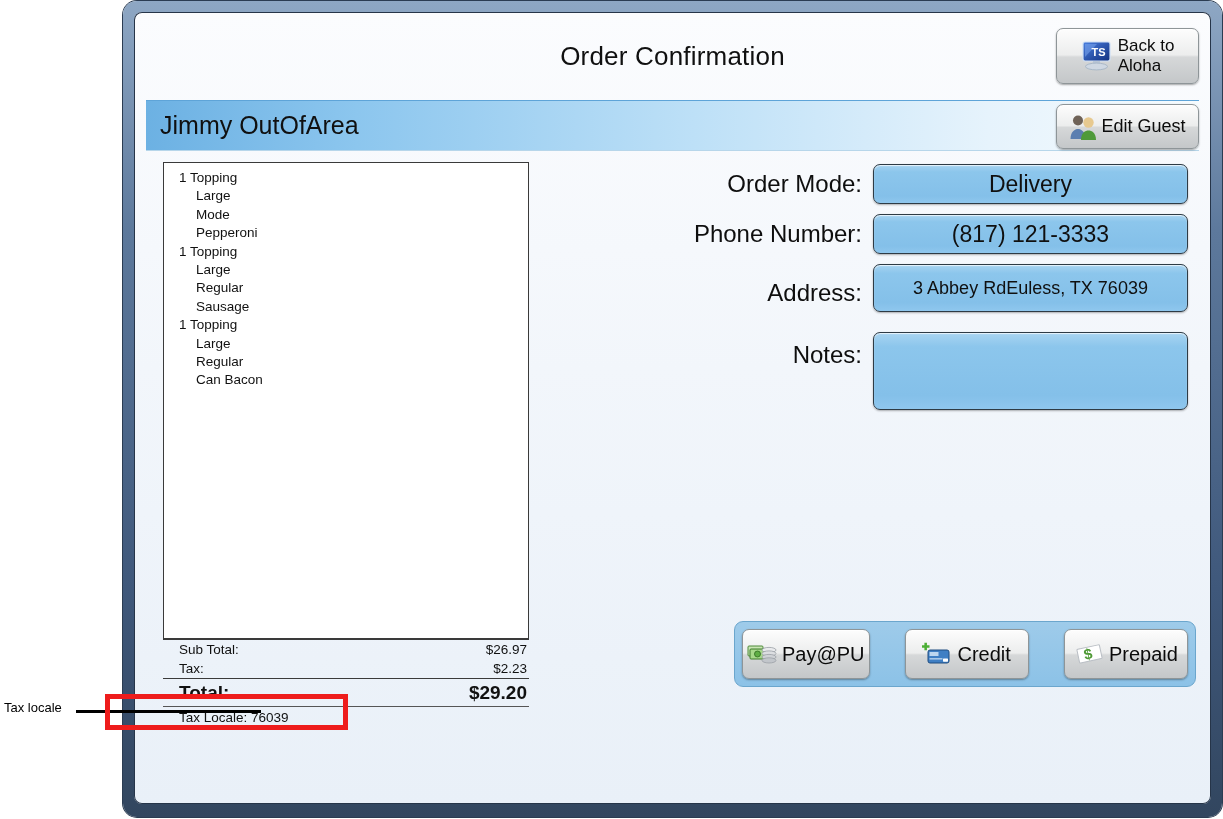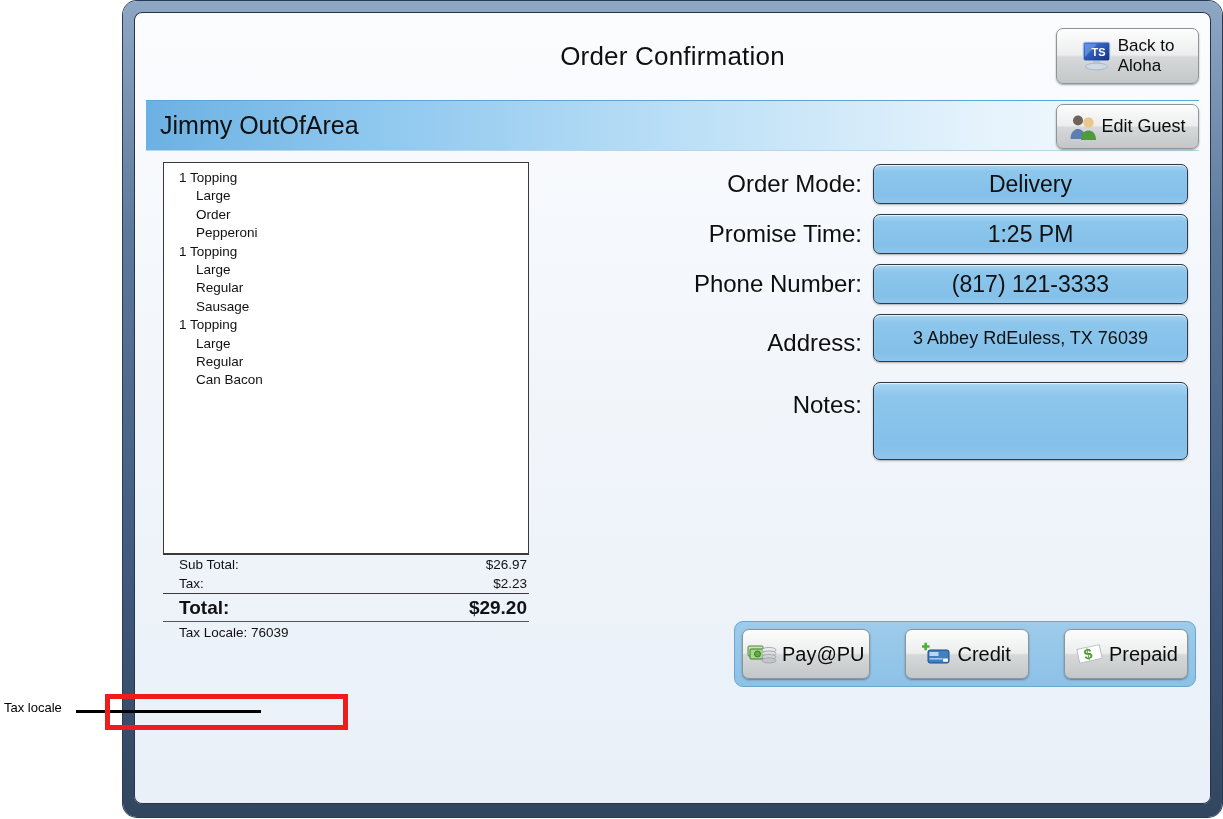--- a/index.html
+++ b/index.html
@@ -150,21 +150,21 @@
 
   
   #order-panel {
     position: absolute;
     left: 29px;
     top: 150px;
     width: 366px;
   }
   #order-items-box {
     width: 100%;
-    height: 392px;
+    height: 477px;
     background: #ffffff;
     border: 1px solid #3a3a3a;
     box-sizing: border-box;
     padding: 6px 0 0 0;
     overflow: hidden;
   }
   .order-item-group { padding: 0; }
   .item-name {
     font-size: 13.5px;
     color: #111;
@@ -328,21 +328,21 @@
         </svg>
       </span>
       <span class="btn-label">Edit Guest</span>
     </div>
 
     <div id="order-panel">
       <div id="order-items-box">
           <div class="order-item-group">
             <div class="item-name">1 Topping</div>
             <div class="item-mod">Large</div>
-            <div class="item-mod">Order</div>
+            <div class="item-mod">Mode</div>
             <div class="item-mod">Pepperoni</div>
           </div>
           <div class="order-item-group">
             <div class="item-name">1 Topping</div>
             <div class="item-mod">Large</div>
             <div class="item-mod">Regular</div>
             <div class="item-mod">Sausage</div>
           </div>
           <div class="order-item-group">
             <div class="item-name">1 Topping</div>
@@ -371,24 +371,20 @@
         <div id="tax-locale-row">Tax Locale:  76039</div>
       </div>
     </div>
 
     <div id="fields-area">
         <div class="field-row">
           <div class="field-label">Order Mode:</div>
           <div class="field-value h-single">Delivery</div>
         </div>
         <div class="field-row">
-          <div class="field-label">Promise Time:</div>
-          <div class="field-value h-single">1:25 PM</div>
-        </div>
-        <div class="field-row">
           <div class="field-label">Phone Number:</div>
           <div class="field-value h-single">(817) 121-3333</div>
         </div>
         <div class="field-row address">
           <div class="field-label">Address:</div>
           <div class="field-value h-address">
             <div>3 Abbey Rd</div>
             <div>Euless, TX 76039</div>
           </div>
         </div>

